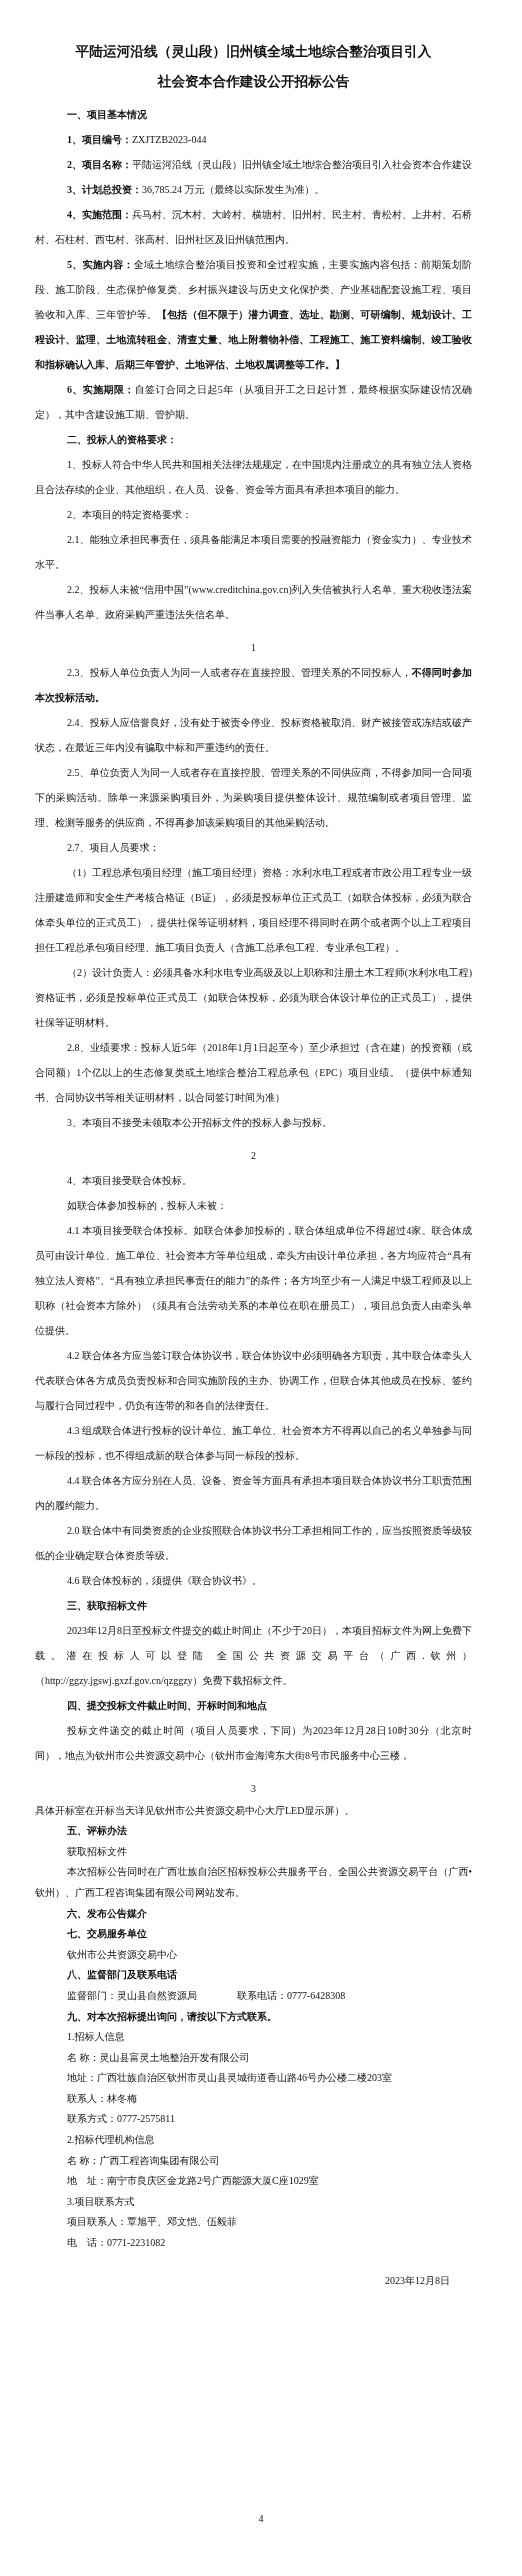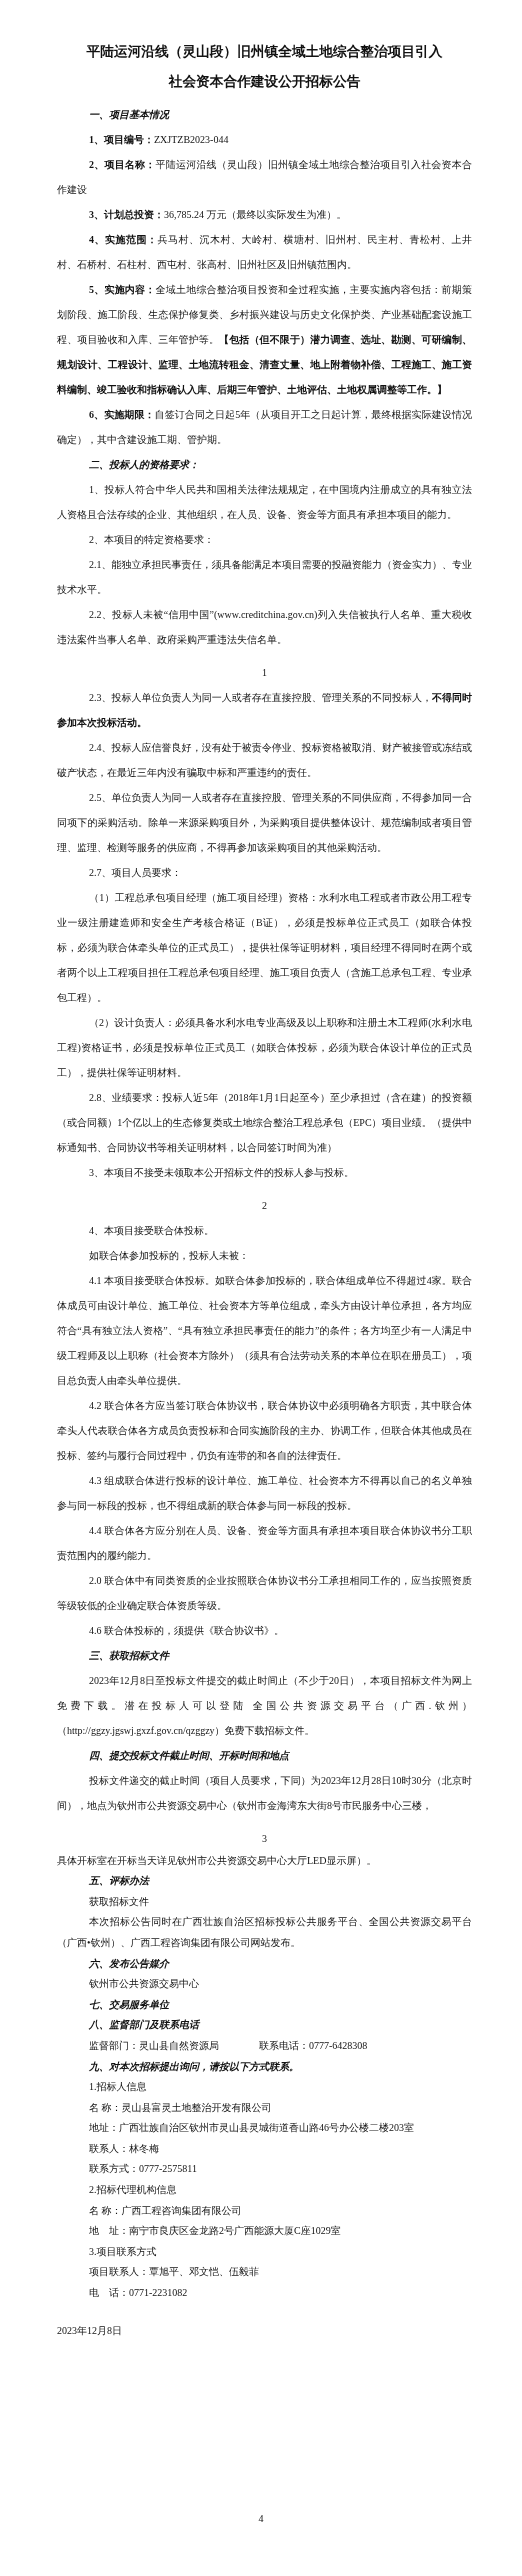--- a/index.html
+++ b/index.html
@@ -6,43 +6,44 @@
   .doc{
     position:relative;
     width:522px;
     height:2576px;
     margin:0 auto;
     background:#ffffff;
     overflow:hidden;
     color:#121212;
     font-family:"Liberation Serif","DejaVu Serif",serif;
   }
-  .content{padding:37px 50px 0 57px;}
+  .content{padding:37px 50px 0 35px;}
   .title-line{
     font-size:13.7px;
     font-weight:bold;
     line-height:30px;
     text-align:center;
   }
   .block{
     font-size:10px;
     line-height:25px;
     text-align:justify;
   }
   .block.indent{text-indent:32px;}
-  .block.heading{font-weight:bold;font-style:italic;}
+  .block.heading{font-weight:bold;}
   .block.first-heading{margin-top:5.2px;}
   .block .b{font-weight:bold;}
   .block.pagenum{
     text-align:center;
     text-indent:0;
     margin-top:7.8px;
   }
   .block.tight{line-height:20.6px;}
   .block.date{
+    text-align:right;
     padding-right:22px;
     margin-top:17px;
   }
   .last-pagenum{
     position:absolute;
     top:2509px;
     left:0;
     width:100%;
     text-align:center;
     font-size:10px;
@@ -91,22 +92,22 @@
         <div class="block heading indent"><span class="b">三、获取招标文件</span></div>
         <div class="block indent"><span>2023年12月8日至投标文件提交的截止时间止（不少于20日），本项目招标文件为网上免费下载。潜在投标人可以登陆 全国公共资源交易平台（广西.钦州）（http://ggzy.jgswj.gxzf.gov.cn/qzggzy）免费下载招标文件。</span></div>
         <div class="block heading indent"><span class="b">四、提交投标文件截止时间、开标时间和地点</span></div>
         <div class="block indent"><span>投标文件递交的截止时间（项目人员要求，下同）为2023年12月28日10时30分（北京时间），地点为钦州市公共资源交易中心（钦州市金海湾东大街8号市民服务中心三楼，</span></div>
         <div class="block pagenum">3</div>
         <div class="block tight"><span>具体开标室在开标当天详见钦州市公共资源交易中心大厅LED显示屏）。</span></div>
         <div class="block heading indent tight"><span class="b">五、评标办法</span></div>
         <div class="block indent tight"><span>获取招标文件</span></div>
         <div class="block indent tight"><span>本次招标公告同时在广西壮族自治区招标投标公共服务平台、全国公共资源交易平台（广西•钦州）、广西工程咨询集团有限公司网站发布。</span></div>
         <div class="block heading indent tight"><span class="b">六、发布公告媒介</span></div>
+        <div class="block heading indent tight"><span class="b">七、交易服务单位</span></div>
         <div class="block indent tight"><span>钦州市公共资源交易中心</span></div>
-        <div class="block heading indent tight"><span class="b">七、交易服务单位</span></div>
         <div class="block heading indent tight"><span class="b">八、监督部门及联系电话</span></div>
         <div class="block indent tight"><span>监督部门：灵山县自然资源局　　　　联系电话：0777-6428308</span></div>
         <div class="block heading indent tight"><span class="b">九、对本次招标提出询问，请按以下方式联系。</span></div>
         <div class="block indent tight"><span>1.招标人信息</span></div>
         <div class="block indent tight"><span>名 称：灵山县富灵土地整治开发有限公司</span></div>
         <div class="block indent tight"><span>地址：广西壮族自治区钦州市灵山县灵城街道香山路46号办公楼二楼203室</span></div>
         <div class="block indent tight"><span>联系人：林冬梅</span></div>
         <div class="block indent tight"><span>联系方式：0777-2575811</span></div>
         <div class="block indent tight"><span>2.招标代理机构信息</span></div>
         <div class="block indent tight"><span>名 称：广西工程咨询集团有限公司</span></div>

